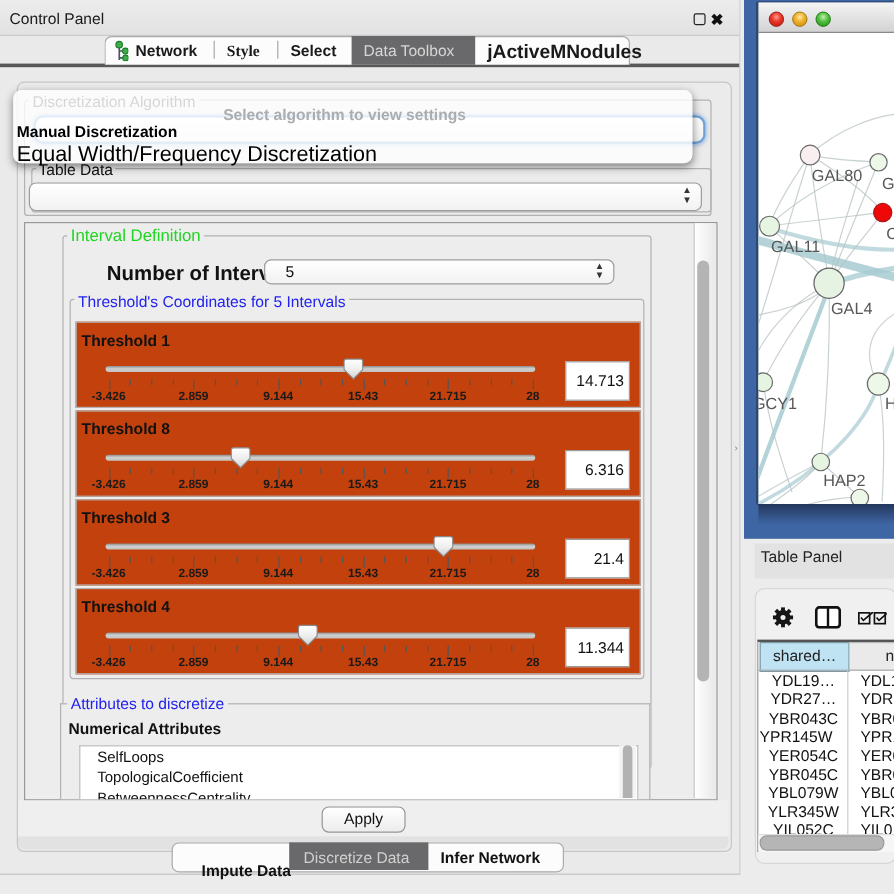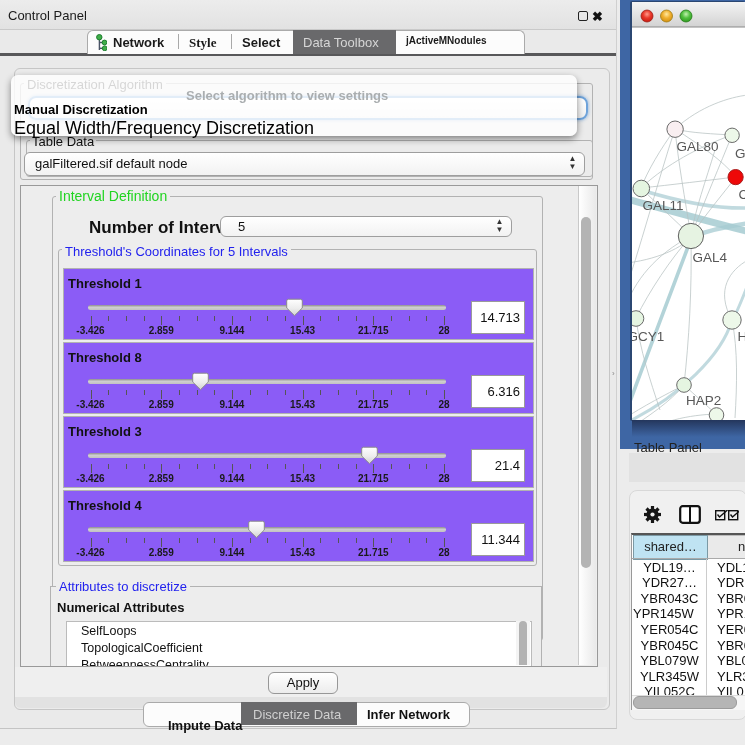--- a/index.html
+++ b/index.html
@@ -5,21 +5,21 @@
   html,body{margin:0;padding:0;}
   body{width:745px;height:745px;position:relative;overflow:hidden;
        font-family:"Liberation Sans", sans-serif;background:#ececec;}
   .abs{position:absolute;}
   .grpborder{position:absolute;border:1px solid #b2b2b2;border-radius:3px;}
   .grptitle{position:absolute;background:#ebebeb;padding:0 3px;font-size:13px;line-height:13px;}
   .combo{position:absolute;background:linear-gradient(#ffffff,#f2f2f2);
          border:1px solid #9e9e9e;border-radius:6px;font-size:13px;color:#111;}
   .combo .txt{position:absolute;left:10px;top:3px;}
   .updown{position:absolute;right:7px;top:2px;width:9px;font-size:8px;color:#333;line-height:8px;text-align:center;}
-  .thbox{position:absolute;left:63px;width:469px;height:70px;border:1px solid #b2b2b2;background:#8b5cf6;}
+  .thbox{position:absolute;left:63px;width:469px;height:70px;border:1px solid #b2b2b2;background:#c2410c;}
   .thlabel{position:absolute;left:4px;top:7px;font-size:13px;font-weight:bold;color:#111;}
   .track{position:absolute;left:24px;top:36px;width:358px;height:5px;border-radius:3px;
          background:linear-gradient(#8d8d8d,#cfcfcf 45%,#c2c2c2);border:0;}
   .numfield{position:absolute;left:407px;top:32px;width:48px;height:31px;background:#fff;
             border:1px solid #9a9a9a;font-size:13px;color:#111;text-align:right;line-height:31px;padding-right:4px;}
   .ticklabel{position:absolute;top:56px;font-size:10px;font-weight:bold;color:#1a1a1a;transform:translateX(-50%);}
   .thumb{position:absolute;top:29px;width:17px;height:19px;}
 </style>
 </head>
 <body>
@@ -33,21 +33,21 @@
 
 <div class="abs" style="left:0;top:53px;width:616px;height:3px;background:#58585a;"></div>
 <div class="abs" style="left:87px;top:30px;width:436px;height:23px;background:#fcfcfc;border:1px solid #aaa;border-bottom:0;border-radius:6px 6px 0 0;"></div>
 <div class="abs" style="left:293px;top:30px;width:103px;height:24px;background:#69696b;"></div>
 <div class="abs" style="left:178px;top:34px;width:1px;height:15px;background:#a9a9a9;"></div>
 <div class="abs" style="left:231px;top:34px;width:1px;height:15px;background:#a9a9a9;"></div>
 <div class="abs" style="left:113px;top:35px;font-size:13px;font-weight:bold;color:#1a1a1a;">Network</div>
 <div class="abs" style="left:189px;top:35px;font-size:13px;font-weight:bold;color:#1a1a1a;font-family:Liberation Serif, serif;">Style</div>
 <div class="abs" style="left:242px;top:35px;font-size:13px;font-weight:bold;color:#1a1a1a;">Select</div>
 <div class="abs" style="left:303px;top:35px;font-size:13px;color:#d6d6d6;">Data Toolbox</div>
-<div class="abs" style="left:406px;top:35px;font-size:10px;font-weight:bold;color:#1a1a1a;">jActiveMNodules</div>
+<div class="abs" style="left:406px;top:35px;font-size:16px;font-weight:bold;color:#1a1a1a;">jActiveMNodules</div>
 
 <svg class="abs" style="left:92px;top:32px;" width="15" height="19" viewBox="0 0 15 19">
   <line x1="7.4" y1="5" x2="7.4" y2="18" stroke="#4a5366" stroke-width="1.4"></line>
   <line x1="7.4" y1="10.5" x2="12.5" y2="10.5" stroke="#4a5366" stroke-width="1.4"></line>
   <line x1="7.4" y1="16.3" x2="12.7" y2="16.3" stroke="#4a5366" stroke-width="1.4"></line>
   <circle cx="7.3" cy="5.2" r="2.7" fill="#3fae49" stroke="#1e7e30" stroke-width="1"></circle>
   <circle cx="12.5" cy="10.5" r="2.4" fill="#3fae49" stroke="#1e7e30" stroke-width="1"></circle>
   <circle cx="12.7" cy="16.3" r="2.4" fill="#3fae49" stroke="#1e7e30" stroke-width="1"></circle>
 </svg>
 
@@ -55,21 +55,20 @@
 
 <div class="grpborder" style="left:20px;top:83px;width:571px;height:95px;"></div>
 <div class="abs" style="left:24px;top:77px;font-size:13px;color:#333;background:#ebebeb;padding:0 3px;">Discretization Algorithm</div>
 
 <div class="abs" style="left:28px;top:96px;width:556px;height:20px;background:linear-gradient(#fff,#f0f0f0);border:2px solid #6fa3da;border-radius:8px;box-shadow:0 0 3px 1px rgba(110,160,215,0.5);"></div>
 <div class="abs" style="left:186px;top:88px;font-size:13px;font-weight:bold;color:#aaaeb0;z-index:52;">Select algorithm to view settings</div>
 
 <div class="grpborder" style="left:26px;top:140px;width:565px;height:35px;"></div>
 <div class="abs" style="left:30px;top:134px;font-size:13px;color:#111;background:#ebebeb;padding:0 2px;">Table Data</div>
 <div class="combo" style="left:24px;top:152px;width:559px;height:22px;">
-  <span class="txt">galFiltered.sif default node</span>
   <span class="updown">▲<br>▼</span>
 </div>
 
 <div class="abs" style="left:20px;top:185px;width:576px;height:480px;background:#ededed;border:1px solid #999;"></div>
 
 <div class="abs" style="left:578px;top:186px;width:17px;height:479px;background:linear-gradient(90deg,#ffffff,#e9e9e9);border-left:1px solid #c9c9c9;"></div>
 <div class="abs" style="left:581px;top:217px;width:10px;height:351px;background:#b4b4b4;border-radius:5px;"></div>
 
 <div class="grpborder" style="left:52px;top:196px;width:489px;height:443px;background:#ededed;"></div>
 <div class="grptitle" style="left:56px;top:190px;color:#21d421;background:#ededed;font-size:14px;">Interval Definition</div>
@@ -362,21 +361,21 @@
     <text x="22.5" y="210.0" font-size="13.5" fill="#575757" font-family="Liberation Sans, sans-serif">GAL11</text>
     <text x="72.5" y="262.0" font-size="13.5" fill="#575757" font-family="Liberation Sans, sans-serif">GAL4</text>
     <text x="7.5" y="341.0" font-size="13.5" fill="#575757" font-family="Liberation Sans, sans-serif">GCY1</text>
     <text x="117.5" y="340.5" font-size="13.5" fill="#575757" font-family="Liberation Sans, sans-serif">H</text>
     <text x="66.0" y="405.0" font-size="13.5" fill="#575757" font-family="Liberation Sans, sans-serif">HAP2</text>
   </g>
 </svg>
 
 <div class="abs" style="left:620px;top:449px;width:125px;height:296px;background:#ececec;"></div>
 <div class="abs" style="left:629px;top:453px;width:116px;height:29px;background:#e2e2e2;"></div>
-<div class="abs" style="left:634px;top:440px;font-size:13px;color:#222;">Table Panel</div>
+<div class="abs" style="left:634px;top:456px;font-size:13px;color:#222;">Table Panel</div>
 
 <div class="abs" style="left:629px;top:490px;width:116px;height:228px;background:#f0f0f0;border:1px solid #d8d8d8;border-radius:8px;"></div>
 
 <svg class="abs" style="left:644px;top:506px;" width="17" height="17" viewBox="0 0 17 17">
     <circle cx="8.5" cy="8.5" r="6.1" fill="#161616"></circle>
     <rect x="12.60" y="6.90" width="4.4" height="3.2" fill="#161616" transform="rotate(0 14.80 8.50)"></rect>
     <rect x="10.75" y="11.35" width="4.4" height="3.2" fill="#161616" transform="rotate(45 12.95 12.95)"></rect>
     <rect x="6.30" y="13.20" width="4.4" height="3.2" fill="#161616" transform="rotate(90 8.50 14.80)"></rect>
     <rect x="1.85" y="11.35" width="4.4" height="3.2" fill="#161616" transform="rotate(135 4.05 12.95)"></rect>
     <rect x="0.00" y="6.90" width="4.4" height="3.2" fill="#161616" transform="rotate(180 2.20 8.50)"></rect>

